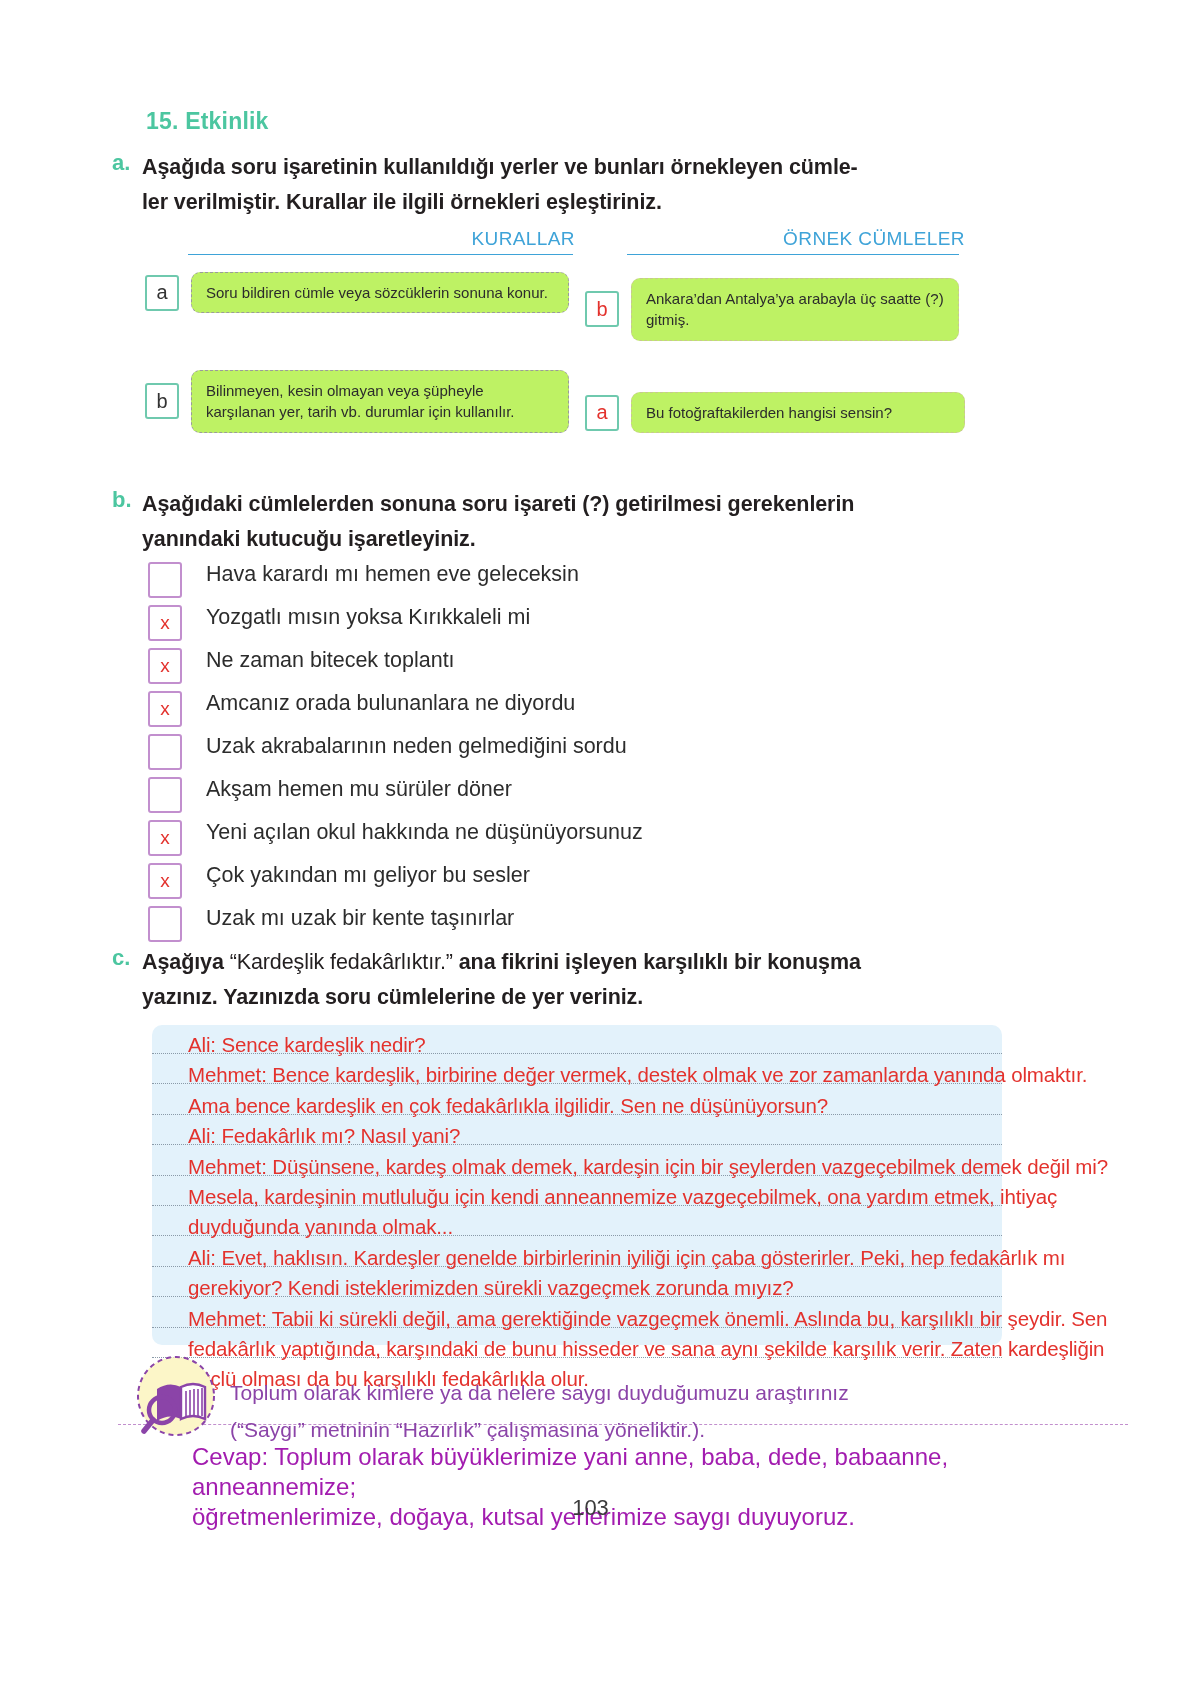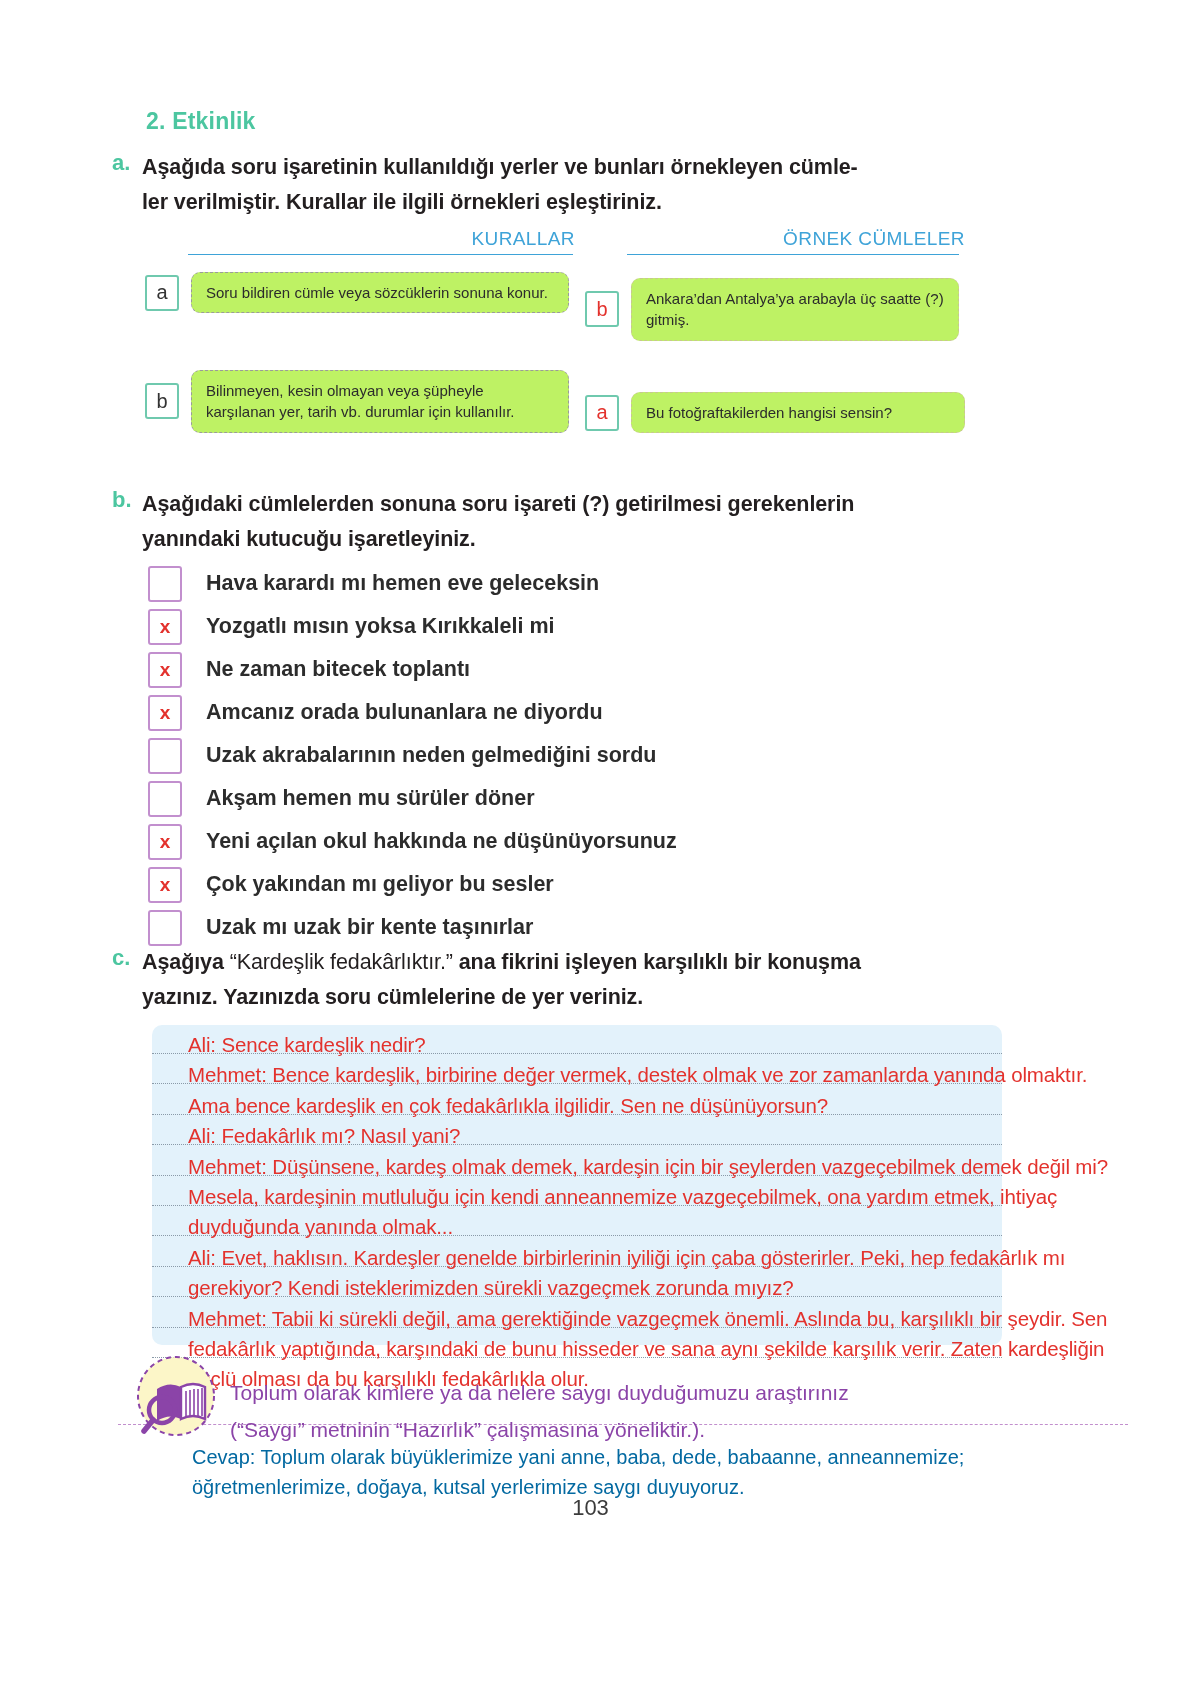--- a/index.html
+++ b/index.html
@@ -95,21 +95,21 @@
   #m-rule-2 { left: 145px; top: 370px; width: 430px; }
   #m-rule-2 .stmt { width: 378px; }
 
   #m-ex-1 { left: 585px; top: 278px; width: 380px; }
   #m-ex-1 .stmt { width: 328px; }
   #m-ex-2 { left: 585px; top: 392px; width: 380px; }
   #m-ex-2 .stmt { width: 376px; }
 
   
   #checklist { position: absolute; left: 148px; top: 562px; width: 800px; }
-  .chk-row { display: flex; align-items: center; height: 43px; font-weight: bold; }
+  .chk-row { display: flex; align-items: flex-start; height: 43px; }
   .chk {
     width: 34px; height: 36px;
     border: 2px solid #c28fce;
     border-radius: 3px;
     background: #fff;
     display: flex; align-items: center; justify-content: center;
     font-size: 19px;
     color: #e3322d;
     flex: 0 0 34px;
   }
@@ -171,41 +171,41 @@
   #book-icon {
     position: absolute;
     left: 135px; top: 1355px;
     width: 82px; height: 82px;
   }
 
   #cevap {
     position: absolute;
     left: 192px; top: 1442px;
     width: 820px;
-    font-size: 20px;
+    font-size: 24px;
     line-height: 30px;
-    color: #0369a1;
+    color: #a21caf;
   }
   #cevap p { margin: 0; }
 
   #page-number {
     position: absolute;
     left: 0; top: 1495px;
     width: 1181px;
     text-align: center;
     font-size: 22px;
     color: #3b3b3b;
   }
 </style>
 </head>
 <body>
 
 <div class="page">
 
-  <div class="activity-title">2. Etkinlik</div>
+  <div class="activity-title">15. Etkinlik</div>
 
   <div class="q-block" id="qa">
     <div class="q-letter">a.</div>
     <div class="q-text">
       <span>Aşağıda soru işaretinin kullanıldığı yerler ve bunları örnekleyen cümle-</span><br>
       <span>ler verilmiştir. Kurallar ile ilgili örnekleri eşleştiriniz.</span>
     </div>
   </div>
 
   <div class="col-header" id="hdr-rules">KURALLAR</div>

